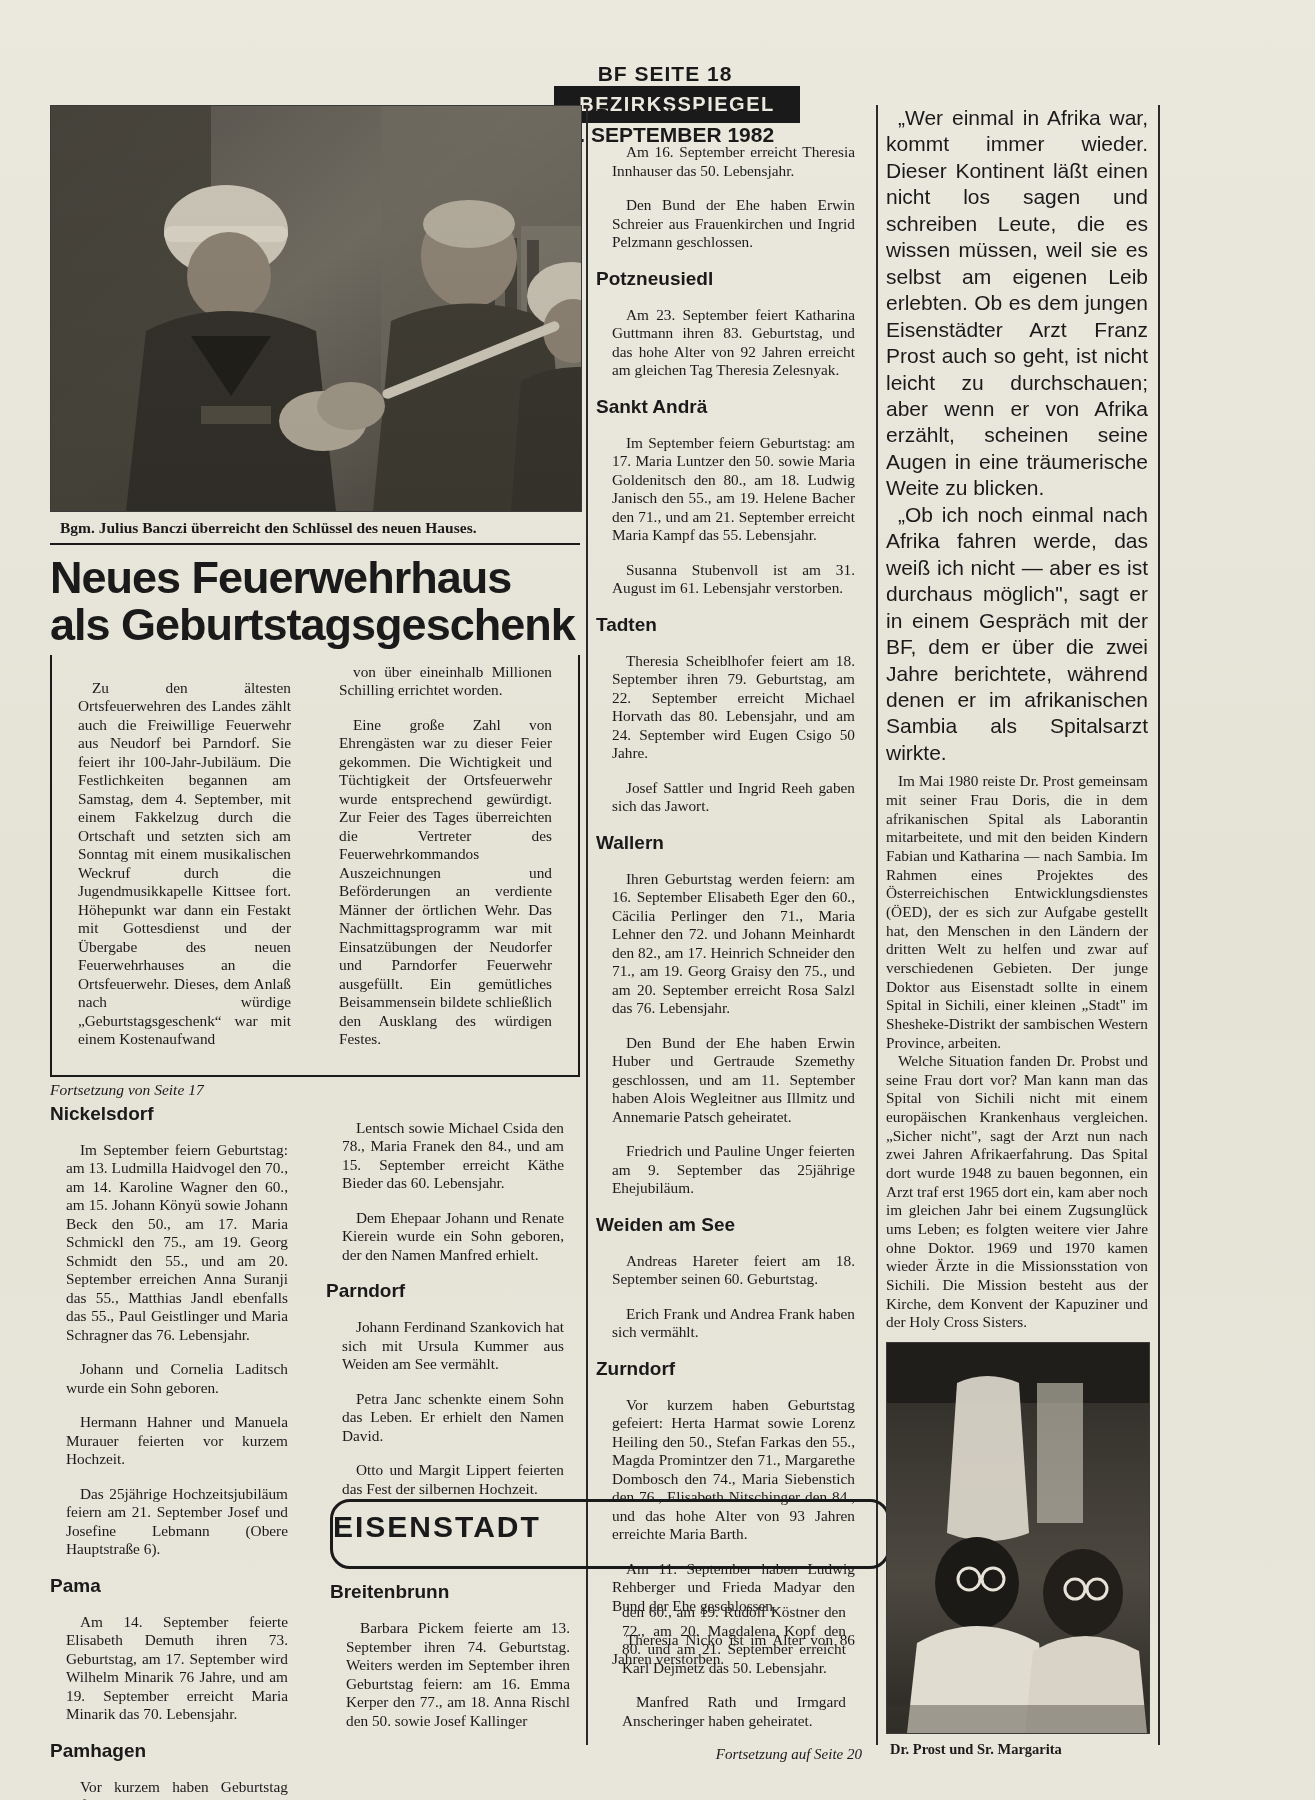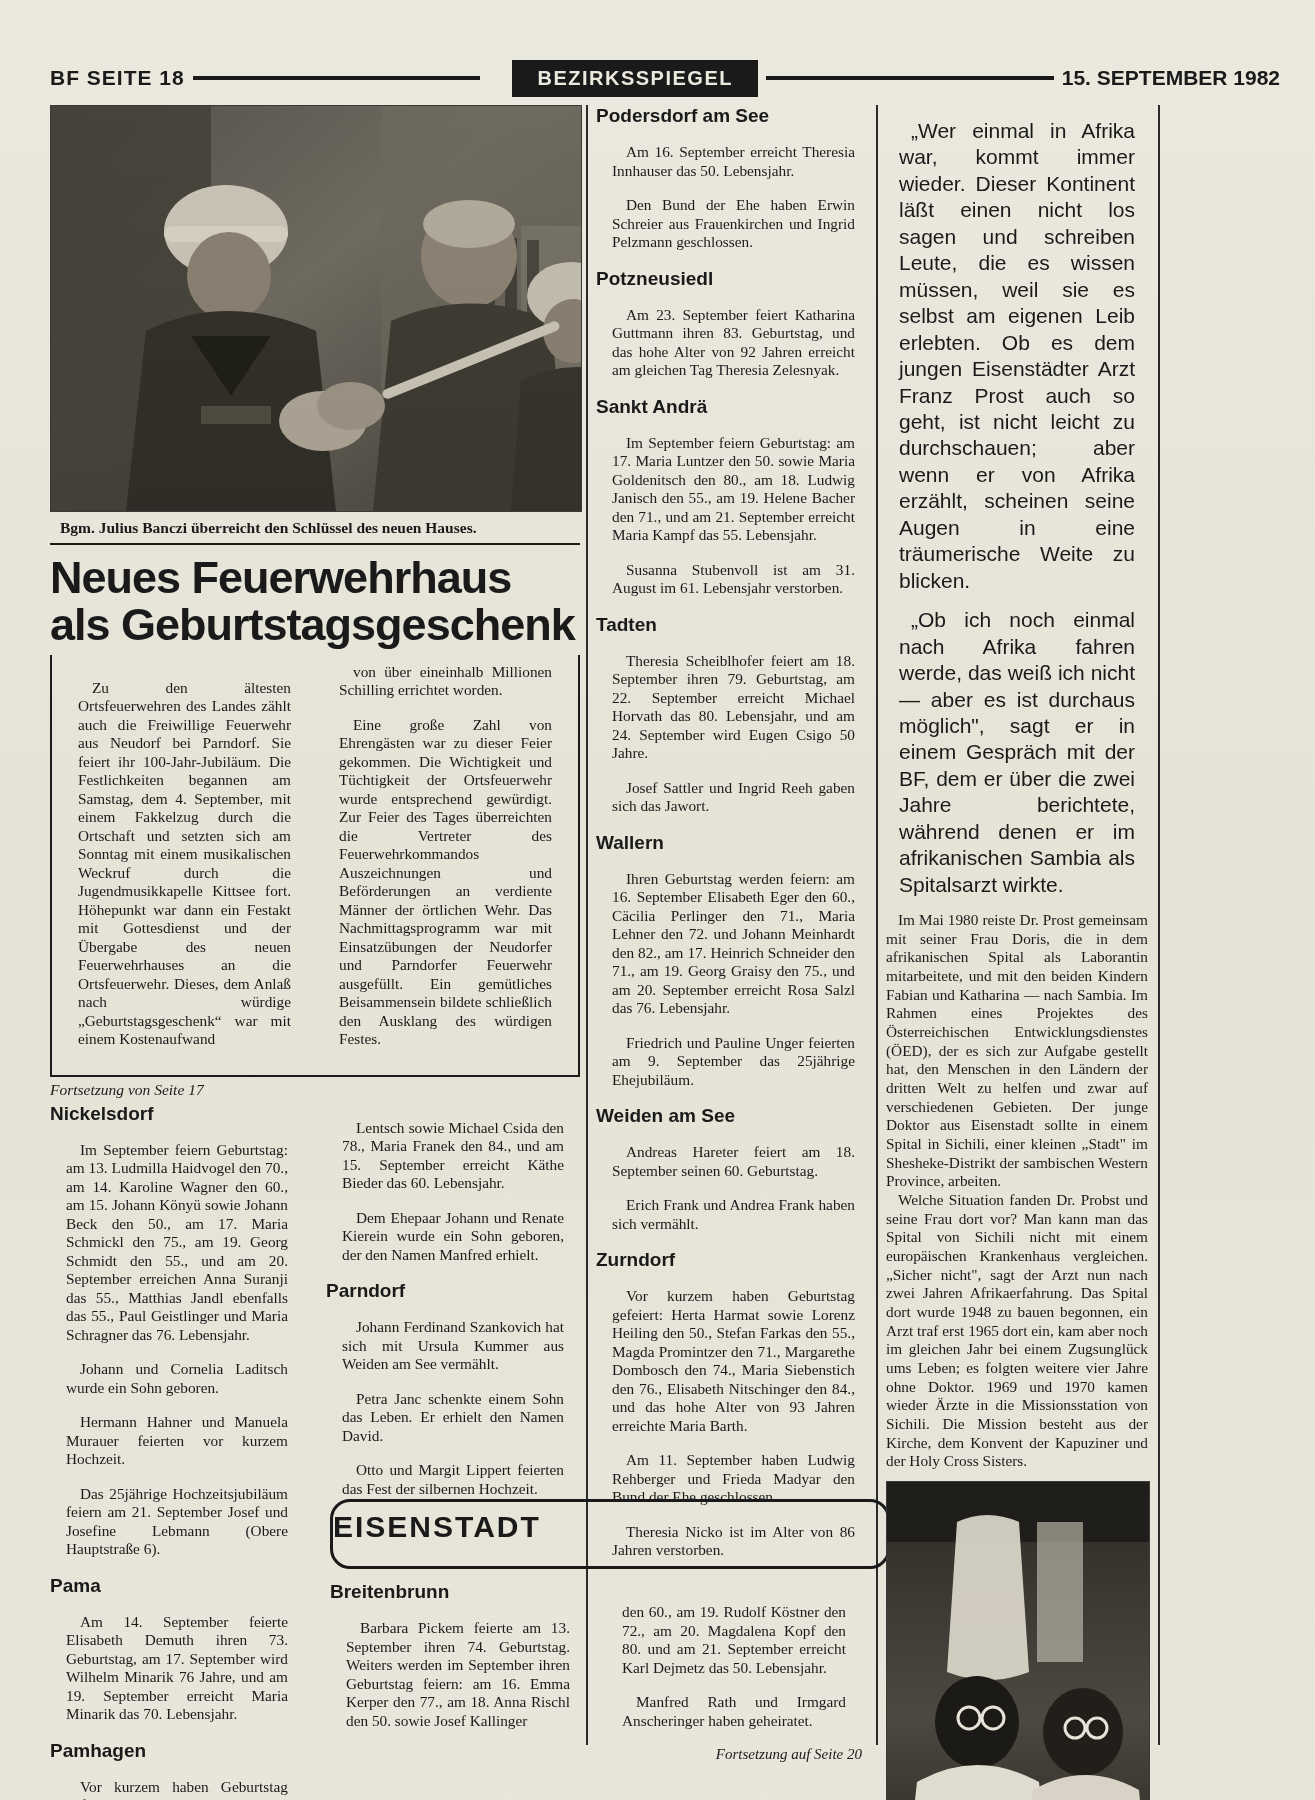--- a/index.html
+++ b/index.html
@@ -11,21 +11,21 @@
     overflow:hidden;
     position:relative;
   }
   .page{
     position:absolute;inset:0;
     background:linear-gradient(180deg,#eceadf 0%,#e6e3d7 50%,#e9e6db 100%);
   }
   
   .masthead{
     position:absolute;top:62px;left:50px;width:1230px;height:32px;
-    display:flex;align-items:center;gap:0;
+    display:flex;align-items:center;gap:0;flex-direction:column;
   }
   .mast-left{font-family:"Liberation Sans",sans-serif;font-weight:bold;font-size:21px;letter-spacing:1px;white-space:nowrap;}
   .rule{flex:1;height:4px;background:#1a1a1a;margin:0 8px;}
   .mast-center{
     background:#1a1a1a;color:#eceadf;font-family:"Liberation Sans",sans-serif;
     font-weight:bold;font-size:20px;letter-spacing:1.5px;padding:4px 22px;white-space:nowrap;
     border:3px solid #1a1a1a;
     margin-left:24px;
   }
   .mast-right{font-family:"Liberation Sans",sans-serif;font-weight:bold;font-size:21px;white-space:nowrap;}
@@ -77,21 +77,21 @@
 
   .eisen{
     border:3px solid #1a1a1a;border-radius:20px;
     text-align:left;font-family:"Liberation Sans",sans-serif;
     font-weight:bold;font-size:30px;letter-spacing:2px;
     padding:8px 0 22px 0;margin:14px 0 12px 0;
   }
   .bigq{
     font-size:21px;line-height:1.26;text-align:justify;font-family:"Liberation Sans",sans-serif;
   }
-  .bigq p{margin:13px;text-indent:12px;}
+  .bigq p{margin:0;text-indent:12px;}
   .colC .body{font-size:15.3px;line-height:1.22;text-align:justify;}
   .colC .body p{margin:0;text-indent:12px;}
 
   
   .grain{
     position:absolute;inset:0;pointer-events:none;
     background:
       repeating-linear-gradient(0deg, rgba(0,0,0,0.015) 0 1px, rgba(255,255,255,0.012) 1px 2px);
     mix-blend-mode:multiply;opacity:.5;
   }
@@ -236,20 +236,21 @@
     <div class="sect">Sankt Andrä</div>
     <p class="t">Im September feiern Geburtstag: am 17. Maria Luntzer den 50. sowie Maria Goldenitsch den 80., am 18. Ludwig Janisch den 55., am 19. Helene Bacher den 71., und am 21. September erreicht Maria Kampf das 55. Lebensjahr.</p>
     <p class="t">Susanna Stubenvoll ist am 31. August im 61. Lebensjahr verstorben.</p>
 
     <div class="sect">Tadten</div>
     <p class="t">Theresia Scheiblhofer feiert am 18. September ihren 79. Geburtstag, am 22. September erreicht Michael Horvath das 80. Lebensjahr, und am 24. September wird Eugen Csigo 50 Jahre.</p>
     <p class="t">Josef Sattler und Ingrid Reeh gaben sich das Jawort.</p>
 
     <div class="sect">Wallern</div>
     <p class="t">Ihren Geburtstag werden feiern: am 16. September Elisabeth Eger den 60., Cäcilia Perlinger den 71., Maria Lehner den 72. und Johann Meinhardt den 82., am 17. Heinrich Schneider den 71., am 19. Georg Graisy den 75., und am 20. September erreicht Rosa Salzl das 76. Lebensjahr.</p>
+    <p class="t">Den Bund der Ehe haben Erwin Huber und Gertraude Szemethy geschlossen, und am 11. September haben Alois Wegleitner aus Illmitz und Annemarie Patsch geheiratet.</p>
     <p class="t">Friedrich und Pauline Unger feierten am 9. September das 25jährige Ehejubiläum.</p>
 
     <div class="sect">Weiden am See</div>
     <p class="t">Andreas Hareter feiert am 18. September seinen 60. Geburtstag.</p>
     <p class="t">Erich Frank und Andrea Frank haben sich vermählt.</p>
 
     <div class="sect">Zurndorf</div>
     <p class="t">Vor kurzem haben Geburtstag gefeiert: Herta Harmat sowie Lorenz Heiling den 50., Stefan Farkas den 55., Magda Promintzer den 71., Margarethe Dombosch den 74., Maria Siebenstich den 76., Elisabeth Nitschinger den 84., und das hohe Alter von 93 Jahren erreichte Maria Barth.</p>
     <p class="t">Am 11. September haben Ludwig Rehberger und Frieda Madyar den Bund der Ehe geschlossen.</p>
     <p class="t">Theresia Nicko ist im Alter von 86 Jahren verstorben.</p>

